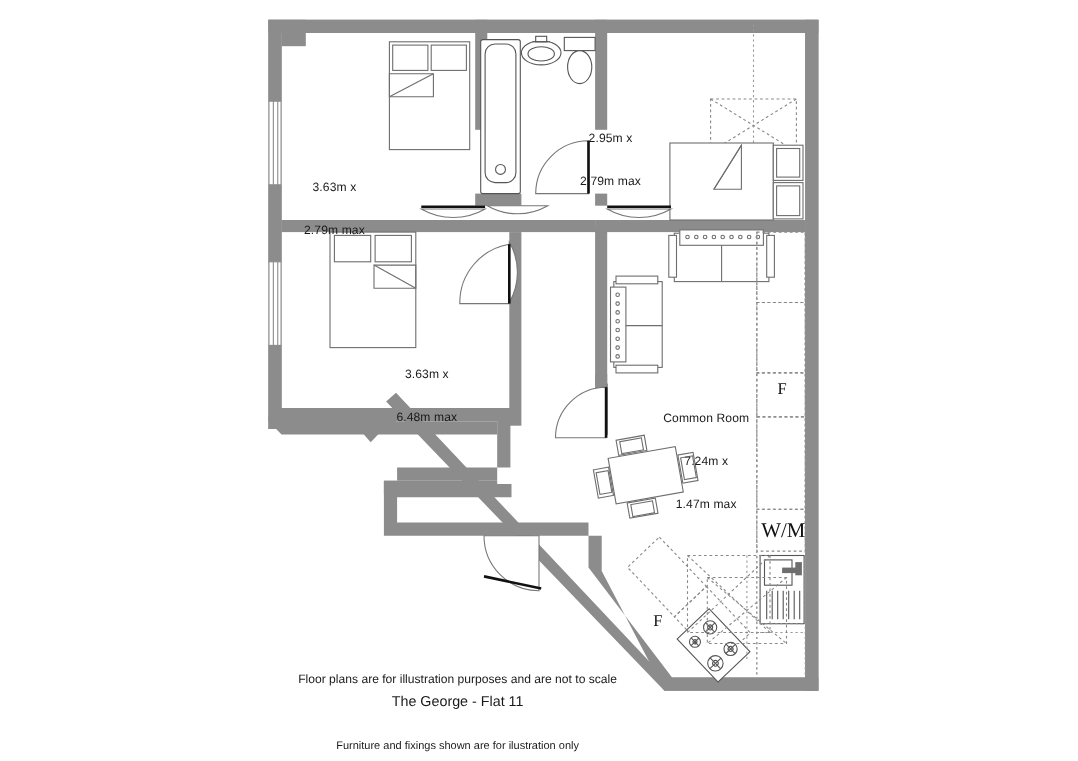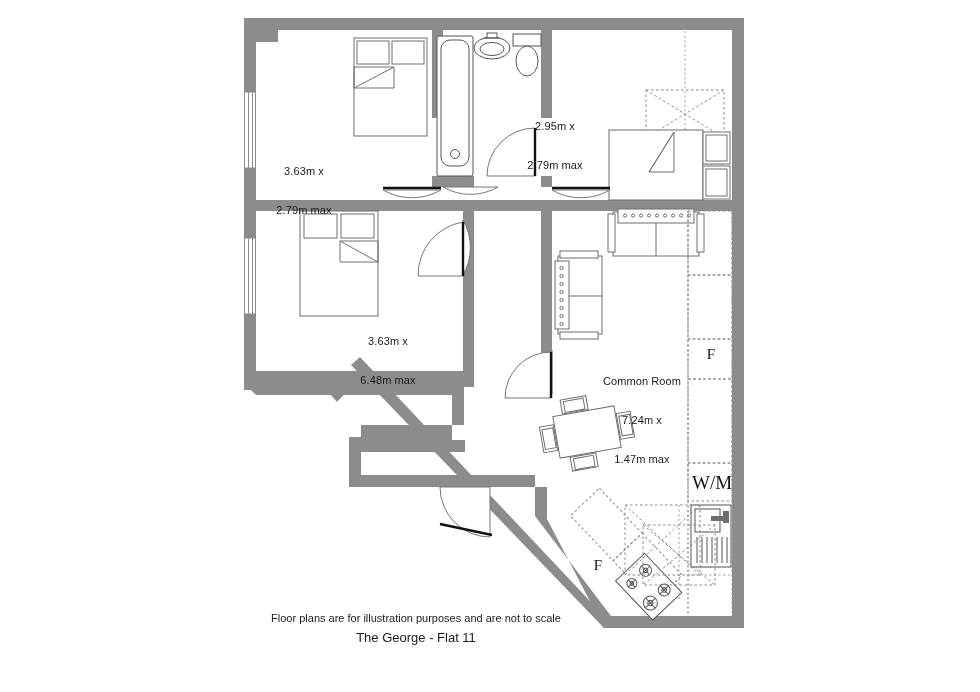--- a/index.html
+++ b/index.html
@@ -395,14 +395,15 @@
   </div>
 
   <div class="appl" style="left:696px; top:346px; width:30px;">F</div>
 
   <div class="appl" style="left:692px; top:472px; width:40px; font-size:19px;">W/M</div>
 
   <div class="appl" style="left:583px; top:557px; width:30px;">F</div>
 
   <div class="footer-title" id="title-main">The George - Flat 11</div>
   <div class="footer-title" id="title-sub">Floor plans are for illustration purposes and are not to scale</div>
+  <div class="footer-title" id="title-note">Furniture and fixings shown are for ilustration only</div>
 
 </div>
 
 </body></html>

